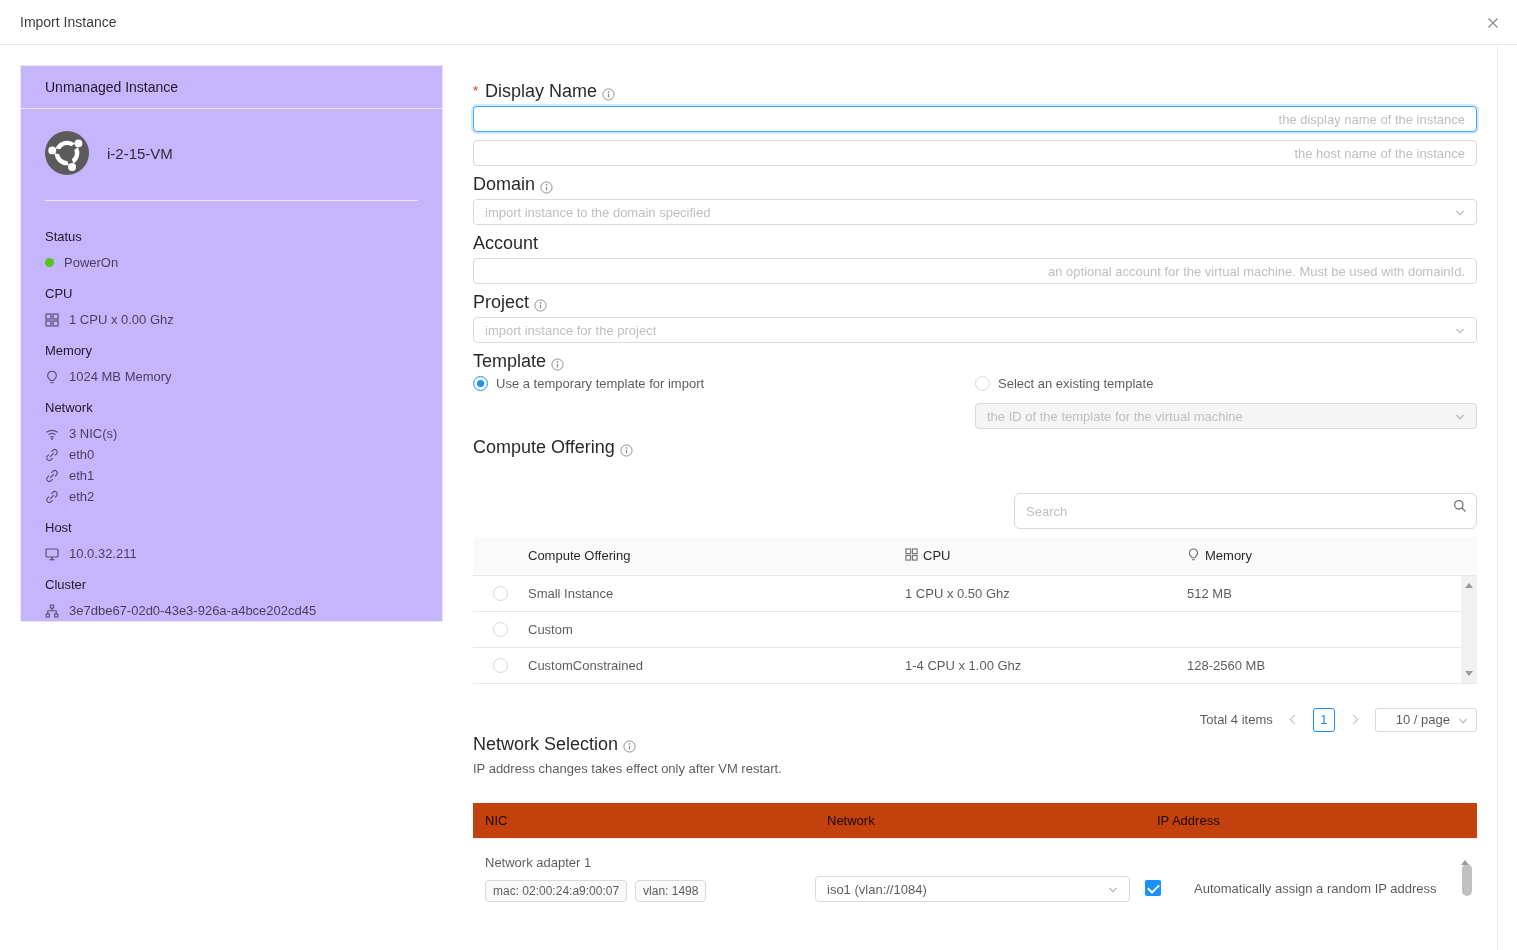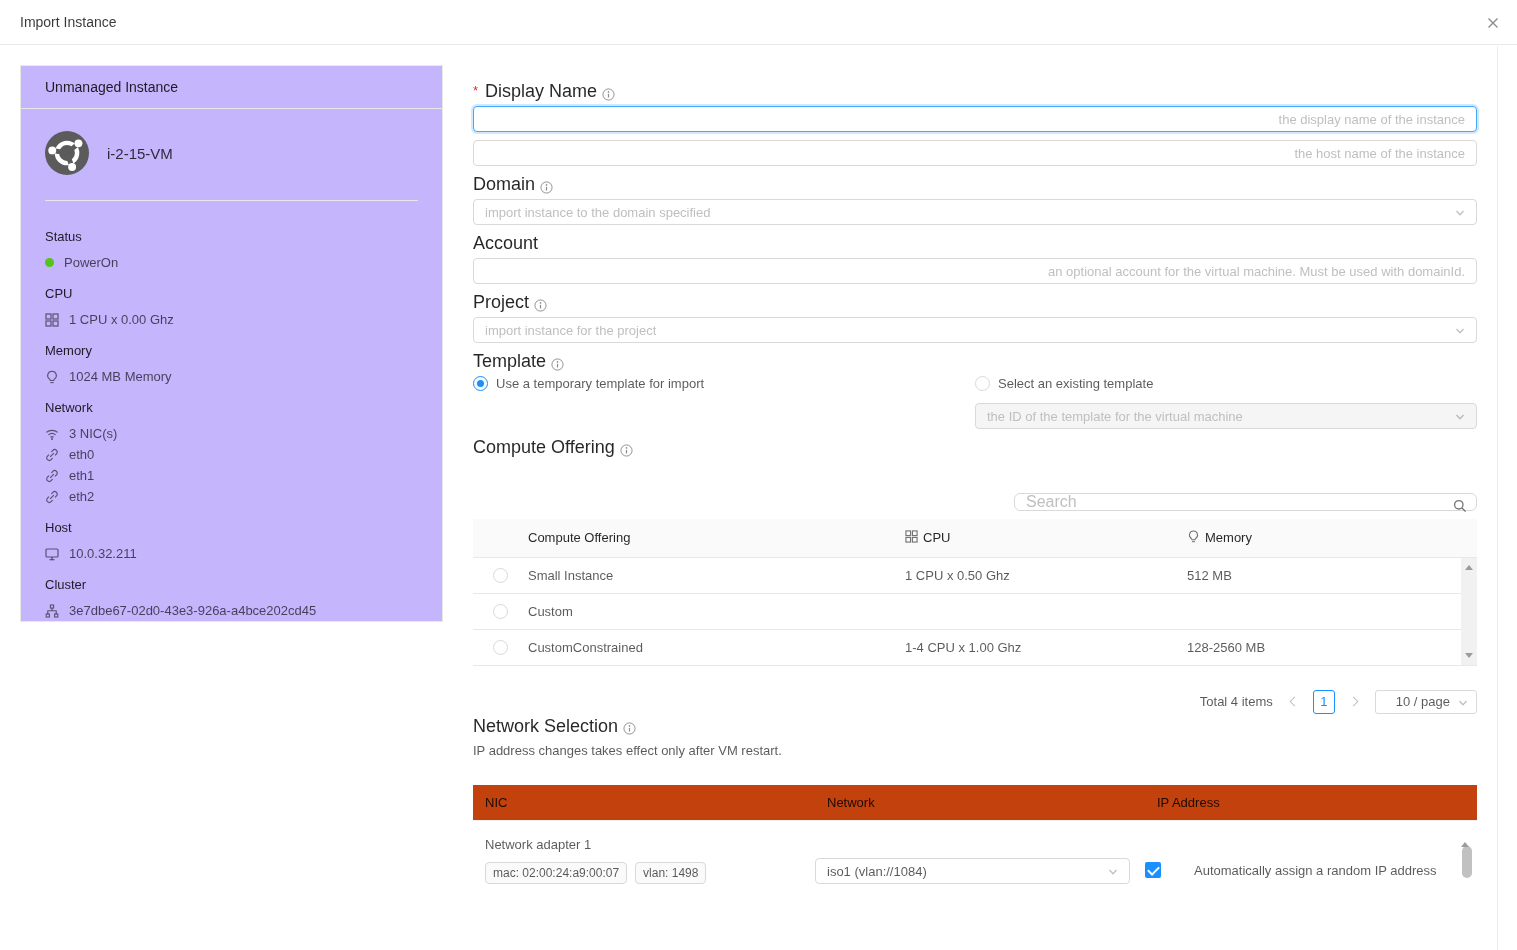--- a/index.html
+++ b/index.html
@@ -62,22 +62,22 @@
     margin-right:8px; position:relative; flex:0 0 15px; }
   .radio.checked { border-color:#1890ff; }
   .radio.checked::after { content:""; position:absolute; left:3px; top:3px; width:7px; height:7px;
     border-radius:50%; background:#1890ff; }
   .radio-label { color:rgba(0,0,0,0.65); }
   .tmpl-select { margin-top:5px; }
 
   
   .co-search-row { margin-top:36px; display:flex; justify-content:flex-end; }
   .co-search { position:relative; width:463px; }
-  .co-search input { width:100%; height:18px; border:1px solid #d9d9d9; border-radius:6px;
-    padding:0 32px 0 11px; font-size:16px; outline:none; font-family:"Liberation Sans", sans-serif; }
+  .co-search input { width:100%; height:36px; border:1px solid #d9d9d9; border-radius:6px;
+    padding:0 32px 0 11px; font-size:13px; outline:none; font-family:"Liberation Sans", sans-serif; }
   .co-search input::placeholder { color:#bfbfbf; }
   .co-search .icon { position:absolute; right:10px; top:6px; }
 
   .co-table-wrap { position:relative; margin-top:8px; }
   table.co { width:100%; border-collapse:collapse; table-layout:fixed; }
   table.co col.c0 { width:55px; } table.co col.c1 { width:377px; } table.co col.c2 { width:282px; }
   table.co thead td { background:#fafafa; height:38px; font-size:13px; color:rgba(0,0,0,0.85);
     border-bottom:1px solid #e8e8e8; }
   table.co td { padding:0 8px 0 0; vertical-align:middle; }
   table.co tbody td { height:36px; border-bottom:1px solid #e8e8e8; color:rgba(0,0,0,0.65); }

